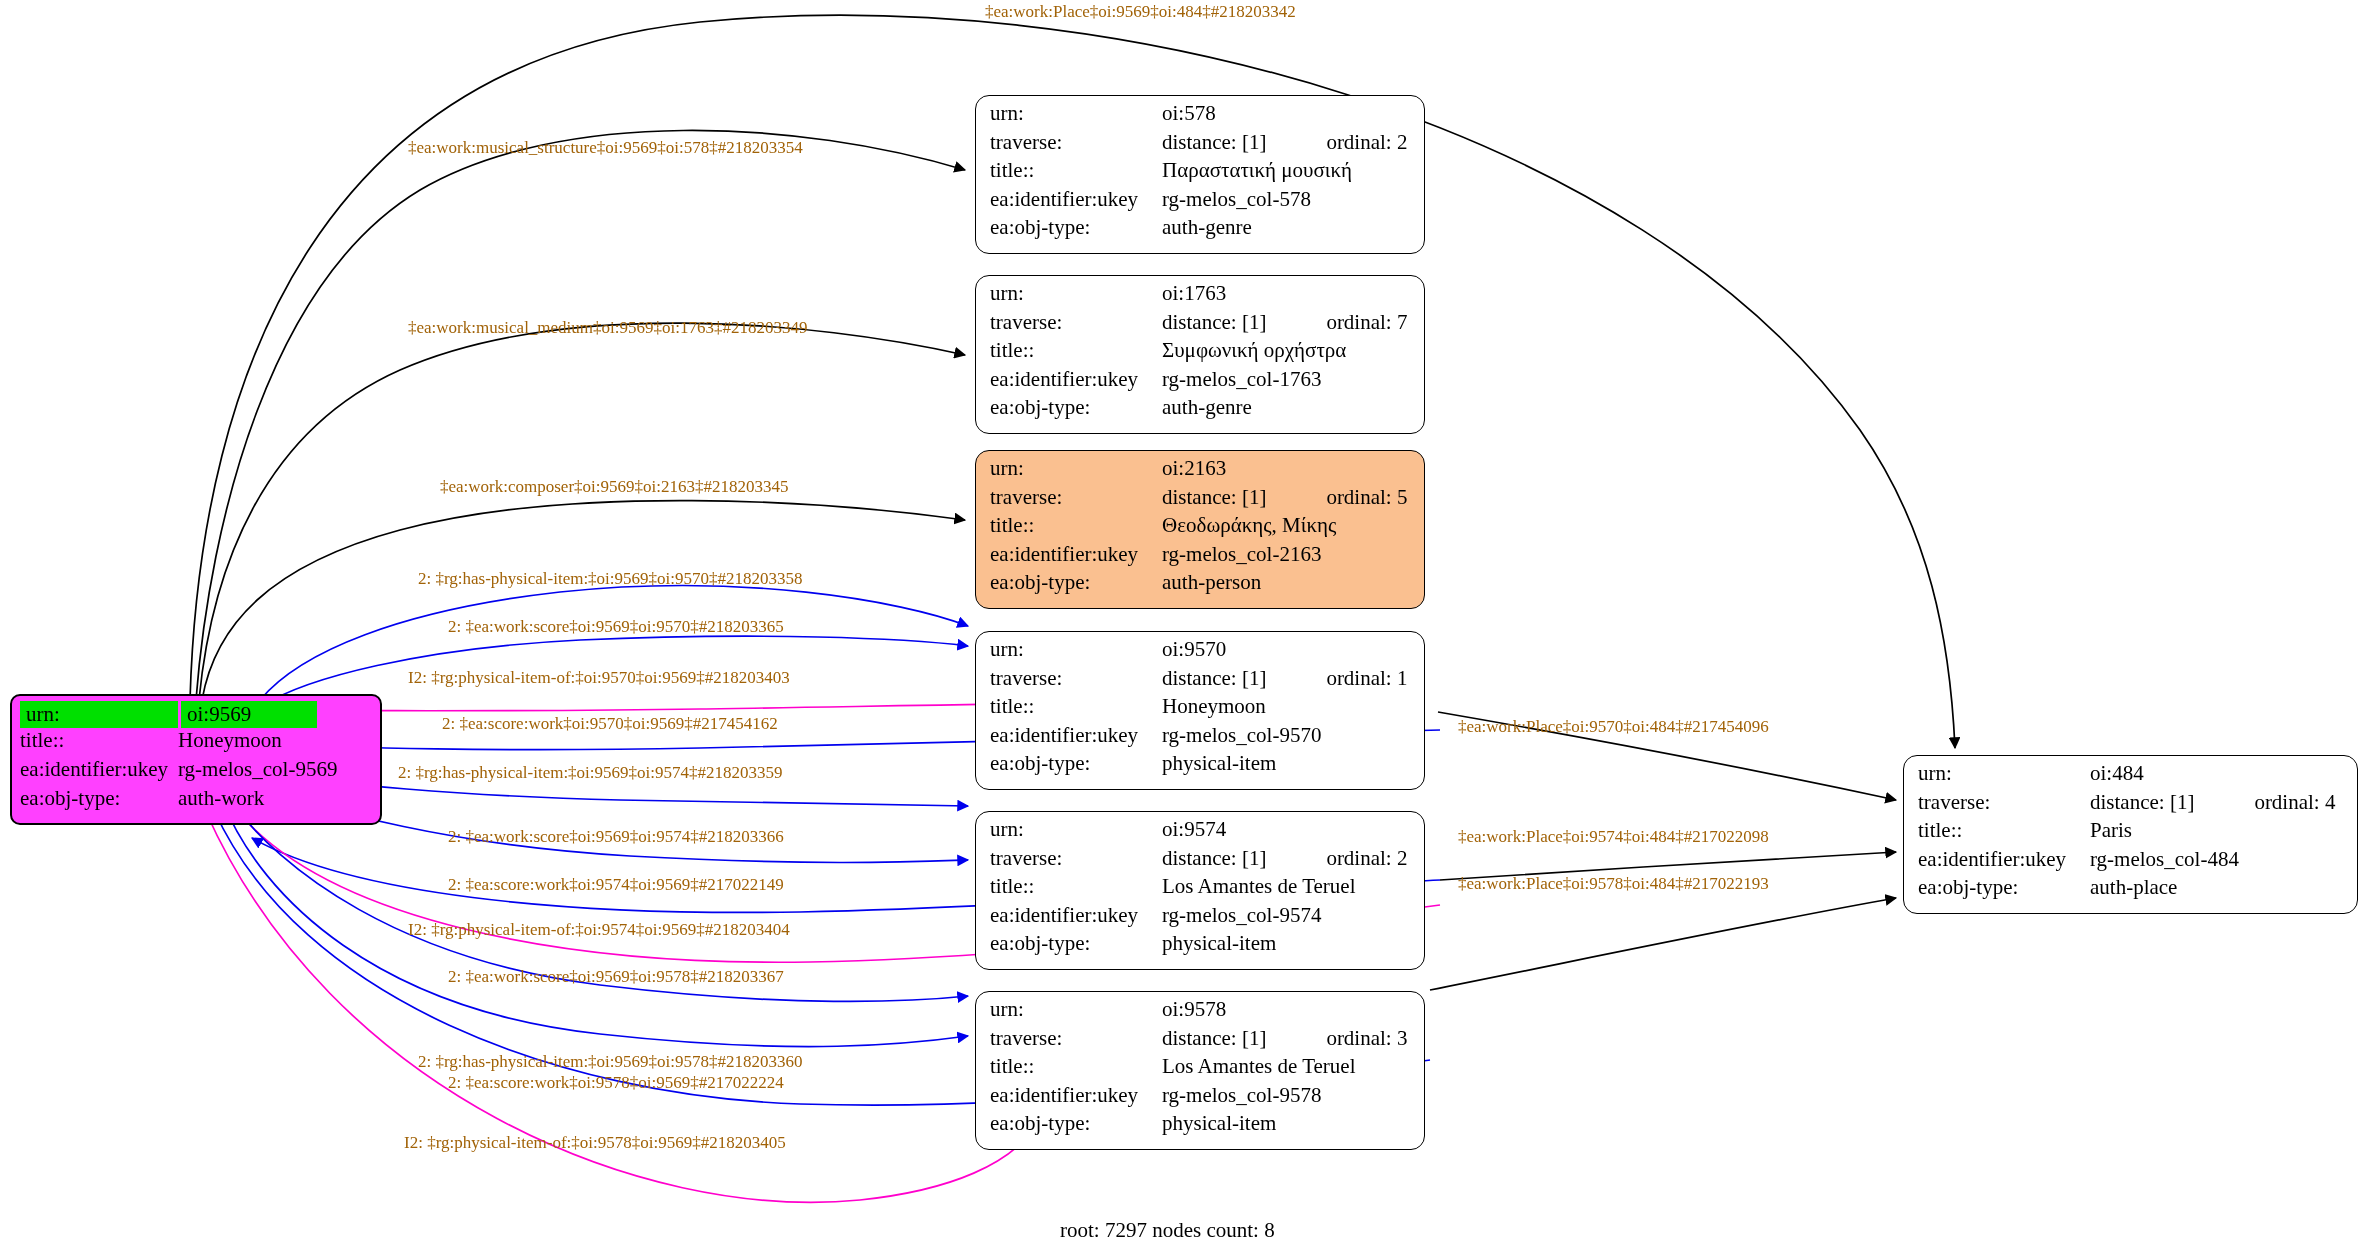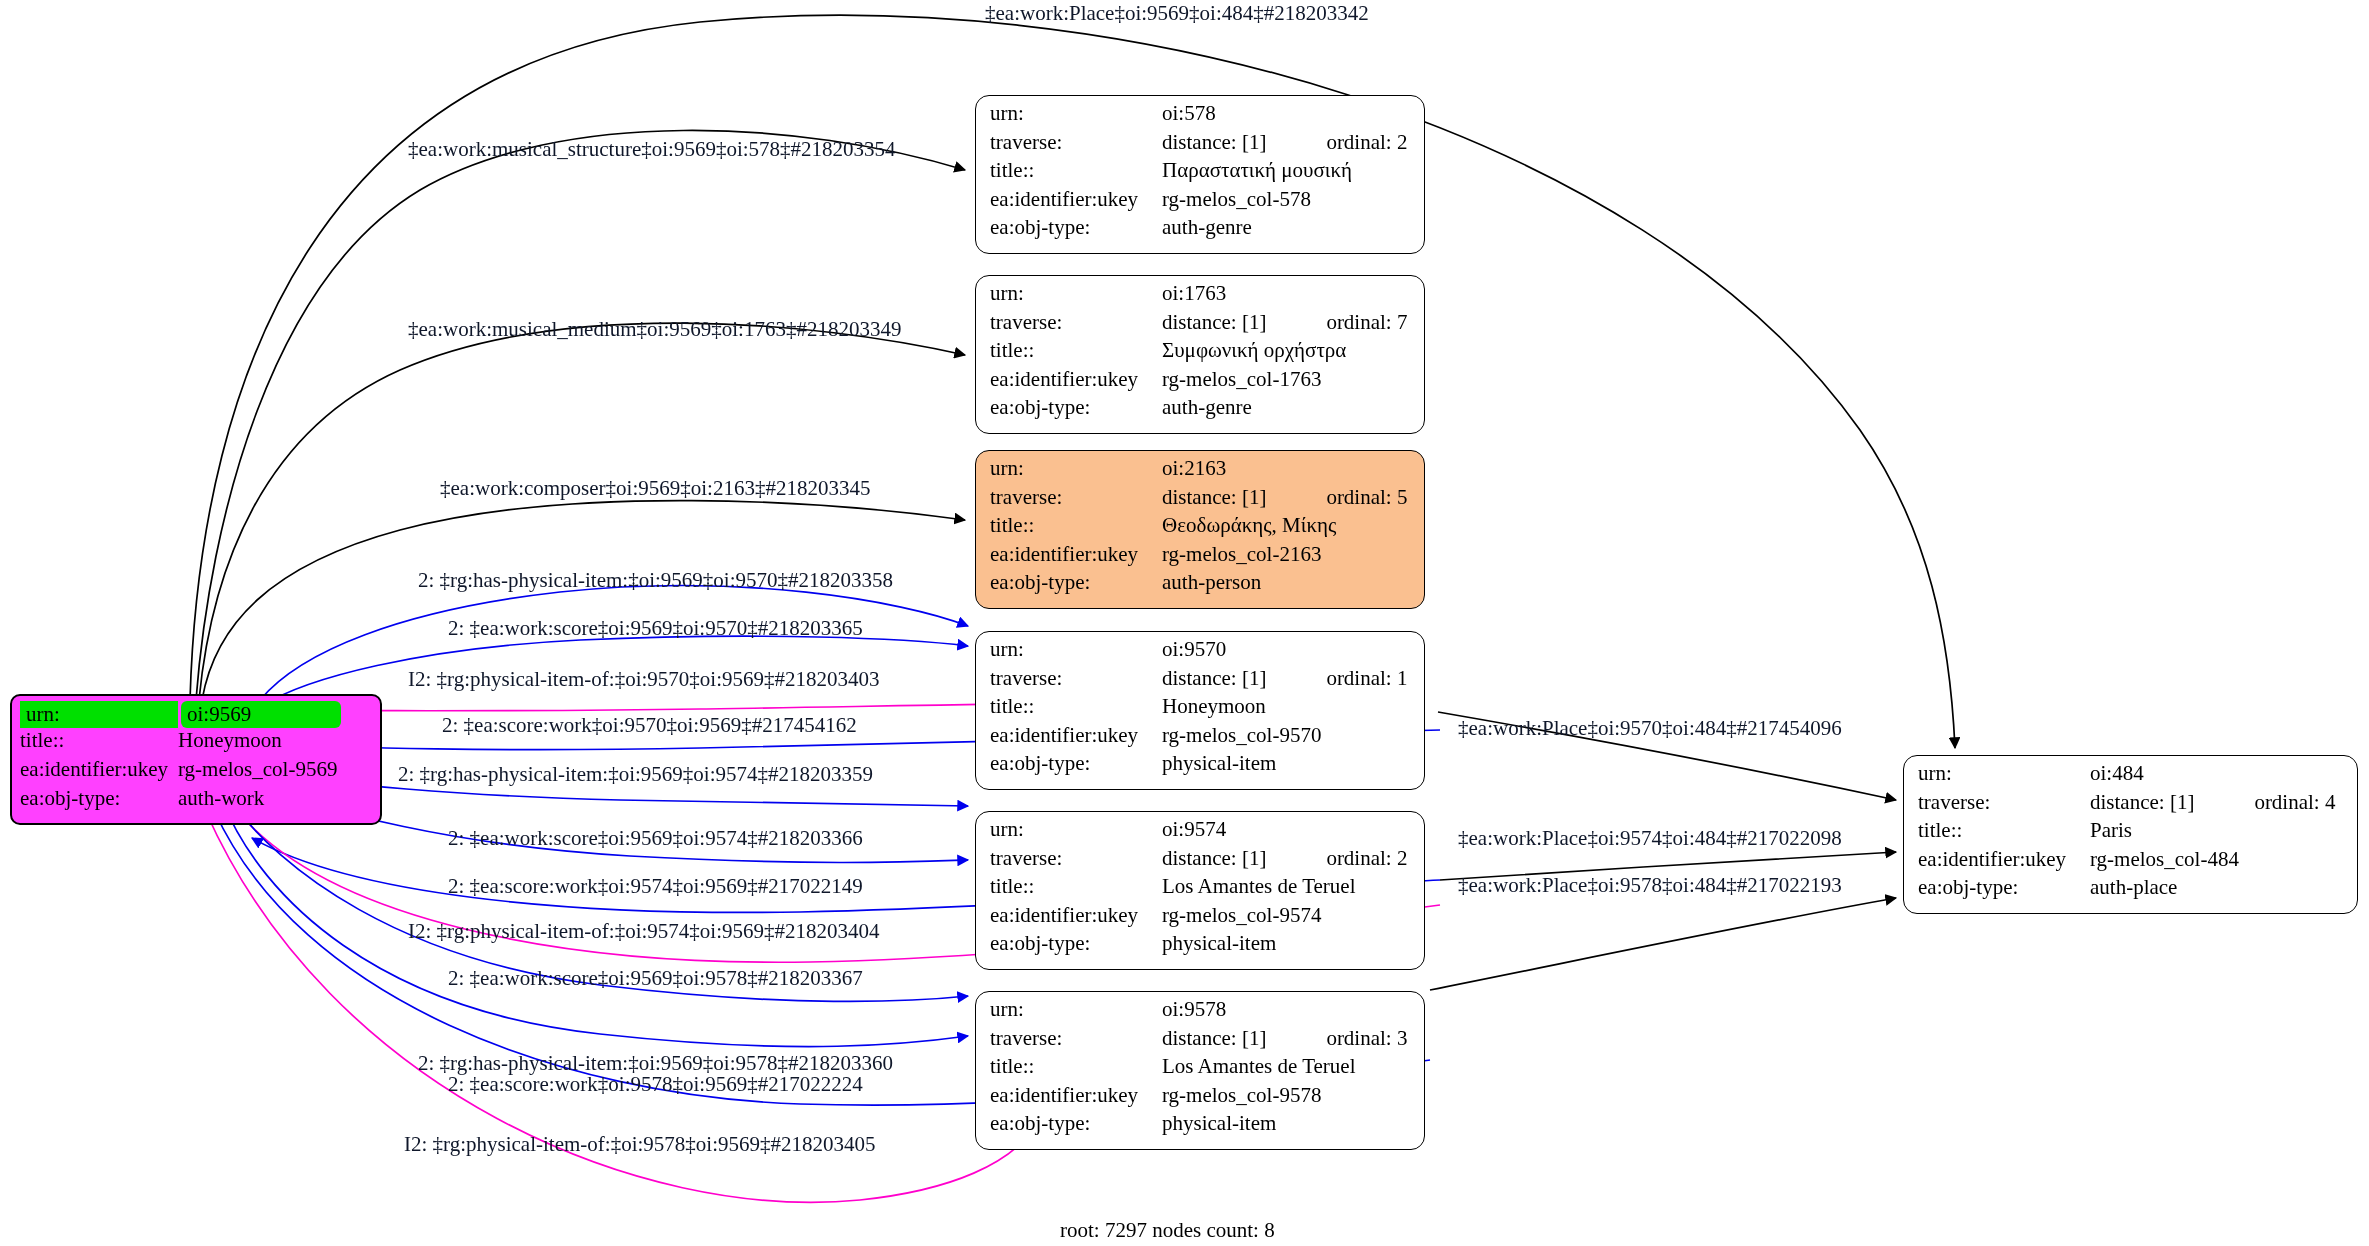--- a/index.html
+++ b/index.html
@@ -66,26 +66,26 @@
     height: 29px;
   }
   .hl-cell {
     background: #00e000;
     height: 27px;
     display: flex;
     align-items: center;
     box-sizing: border-box;
   }
   .hl-key { width: 155px; padding-left: 6px; }
-  .hl-val { width: 160px; padding-left: 6px; margin-left: 3px; border-radius: 6px; }
+  .hl-val { width: 136px; padding-left: 6px; margin-left: 3px; }
 
   .elabel {
     position: absolute;
-    font-size: 21px;
-    color: #0f172a;
+    font-size: 17px;
+    color: #a16207;
     white-space: nowrap;
     z-index: 6;
     line-height: 1;
   }
   .footer {
     position: absolute;
     font-size: 21px;
     color: #000000;
     white-space: nowrap;
   }

